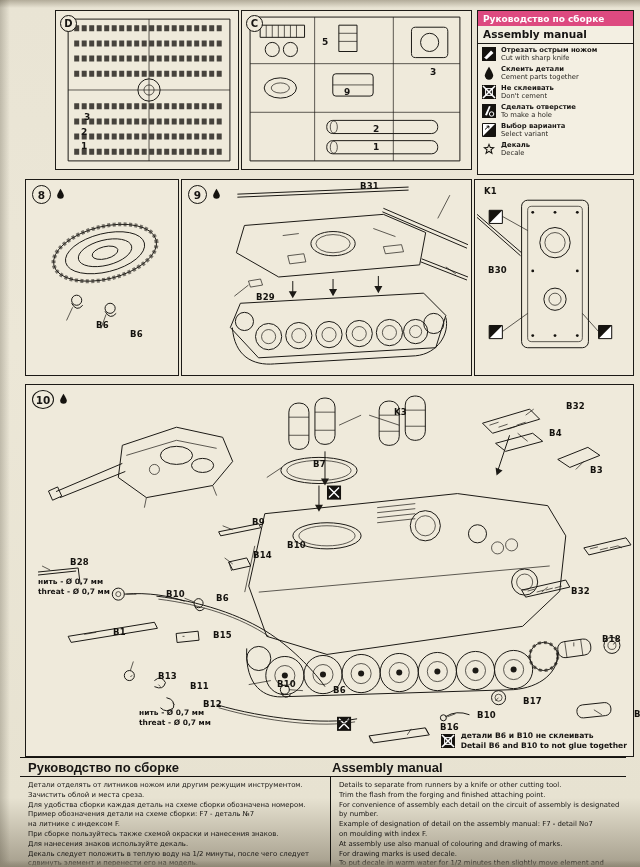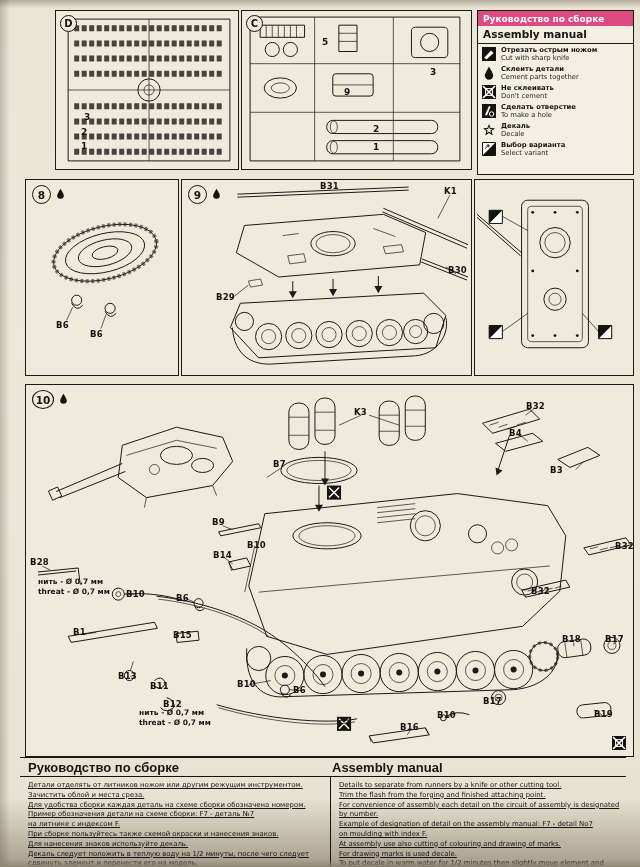--- a/index.html
+++ b/index.html
@@ -17,21 +17,21 @@
   .fillk{fill:#1c1a16;stroke:none;}
 
   .circ-label{position:absolute;width:15px;height:15px;border:1.4px solid #15130f;border-radius:50%;
         display:flex;align-items:center;justify-content:center;font:bold 10px "DejaVu Sans",sans-serif;background:#efeadb;z-index:3;}
   .sprue-num{position:absolute;font:bold 9px "DejaVu Sans",sans-serif;z-index:3;}
   .step-head{position:absolute;left:6px;top:5px;display:flex;align-items:center;gap:4px;z-index:3;}
   .step-num{width:17px;height:17px;border:1.6px solid #15130f;border-radius:50%;background:#efeadb;
         display:flex;align-items:center;justify-content:center;font:bold 10.5px "DejaVu Sans",sans-serif;}
   .step-drop{width:11px;height:13px;display:inline-block;}
 
-  .part-label{position:absolute;font:bold 8.5px "DejaVu Sans",sans-serif;color:#14120e;white-space:nowrap;z-index:3;letter-spacing:.2px;}
+  .part-label{position:absolute;font:bold 8.5px "DejaVu Sans",sans-serif;color:#14120e;white-space:nowrap;z-index:3;letter-spacing:.2px;margin-left:40px;}
 
   
   .legend-header{background:#dd4a80;color:#fff;font:bold 9px "DejaVu Sans",sans-serif;padding:3px 5px 2px;}
   .legend-sub{font:bold 10.5px "DejaVu Sans",sans-serif;padding:2px 5px 3px;border-bottom:1px solid #1c1a16;}
   .legend-row{display:flex;align-items:center;gap:5px;padding:2px 4px 1px;}
   .licon{width:14px;height:14px;flex:0 0 14px;}
   .licon svg{width:14px;height:14px;}
   .ltxt{display:flex;flex-direction:column;line-height:1.15;}
   .lru{font:bold 6.8px "DejaVu Sans",sans-serif;}
   .len{font:6.8px "DejaVu Sans",sans-serif;color:#2a2722;}
@@ -45,21 +45,21 @@
   .footer{position:absolute;left:20px;right:14px;top:757px;}
   .f-rule{height:0;border-top:1.4px solid #15130f;}
   .f-titles{display:flex;align-items:center;height:18px;}
   .f-title{font:bold 13px "Liberation Sans","DejaVu Sans",sans-serif;}
   .f-title.ru{margin-left:8px;width:296px;}
   .f-title.en{margin-left:8px;}
   .f-cols{display:flex;border-bottom:1.2px solid #15130f;}
   .f-col{font:6.9px "DejaVu Sans",sans-serif;line-height:1.42;padding:4px 6px 6px 8px;width:296px;}
   .f-col.right{flex:1;}
   .f-divider{width:0;border-left:1.1px solid #15130f;}
-  .ft-line{white-space:normal;text-decoration:underline;}
+  .ft-line{white-space:normal;}
   .bottom-strip{position:absolute;left:0;right:0;bottom:0;height:7px;
         background:linear-gradient(180deg,rgba(90,84,66,0),#8e8774);}
 </style>
 </head>
 <body>
 
 <div class="page">
 
   <div class="box" style="left:55px;top:10px;width:182px;height:158px;">
     <span class="circ-label" style="left:4px;top:4px;">D</span>
@@ -162,40 +162,40 @@
           </svg>
         </span>
       <span class="ltxt">
           <span class="lru">Сделать отверстие</span>
           <span class="len">To make a hole</span>
         </span>
     </div>
     <div class="legend-row">
       <span class="licon">
           <svg viewBox="0 0 14 14">
+            <rect x=".5" y=".5" width="13" height="13" fill="#fff" stroke="#15130f"></rect>
+            <path d="M.5,13.5 L13.5,.5 L13.5,13.5 Z" fill="#15130f"></path>
+            <path d="M3,6.5 L7,3 M7,3 L4.6,3.2 M7,3 L6.8,5.4" stroke="#15130f" fill="none" stroke-width="1"></path>
+          </svg>
+        </span>
+      <span class="ltxt">
+          <span class="lru">Выбор варианта</span>
+          <span class="len">Select variant</span>
+        </span>
+    </div>
+    <div class="legend-row">
+      <span class="licon">
+          <svg viewBox="0 0 14 14">
             <path d="M7,1 L8.6,5.1 13,5.3 9.6,8.1 10.8,12.5 7,10 3.2,12.5 4.4,8.1 1,5.3 5.4,5.1 Z" fill="#15130f"></path>
             <path d="M7,3.6 L7.9,5.9 10.4,6 8.4,7.6 9.1,10.1 7,8.7 4.9,10.1 5.6,7.6 3.6,6 6.1,5.9 Z" fill="#efeadb"></path>
           </svg>
         </span>
       <span class="ltxt">
           <span class="lru">Декаль</span>
           <span class="len">Decale</span>
-        </span>
-    </div>
-    <div class="legend-row">
-      <span class="licon">
-          <svg viewBox="0 0 14 14">
-            <rect x=".5" y=".5" width="13" height="13" fill="#fff" stroke="#15130f"></rect>
-            <path d="M.5,13.5 L13.5,.5 L13.5,13.5 Z" fill="#15130f"></path>
-            <path d="M3,6.5 L7,3 M7,3 L4.6,3.2 M7,3 L6.8,5.4" stroke="#15130f" fill="none" stroke-width="1"></path>
-          </svg>
-        </span>
-      <span class="ltxt">
-          <span class="lru">Выбор варианта</span>
-          <span class="len">Select variant</span>
         </span>
     </div>
   </div>
 
   <div class="box" style="left:25px;top:179px;width:152px;height:195px;">
     <div class="step-head">
       <span class="step-num">8</span>
       <span class="step-drop">
           <svg viewBox="0 0 14 14">
             <path d="M7,0.8 C7,0.8 2.8,7.2 2.8,9.6 a4.2,4.2 0 0 0 8.4,0 C11.2,7.2 7,0.8 7,0.8 Z" fill="#15130f"></path>
@@ -466,20 +466,24 @@
     </div>
 
     <div class="noglue">
       <span class="licon">
           <svg viewBox="0 0 14 14">
             <rect width="14" height="14" fill="#15130f"></rect>
             <path d="M1,1 L13,13 M13,1 L1,13" stroke="#fff" stroke-width="1.6"></path>
             <rect x="3.6" y="3.6" width="6.8" height="6.8" fill="none" stroke="#fff" stroke-width="1"></rect>
           </svg>
         </span>
+      <span class="ngtxt">
+        <div>детали B6 и B10 не склеивать</div>
+        <div>Detail B6 and B10 to not glue together</div>
+      </span>
     </div>
   <span class="part-label" style="left: 328px; top: 22px;">K3</span>
       <span class="part-label" style="left: 500px; top: 16px;">B32</span>
       <span class="part-label" style="left: 483px; top: 43px;">B4</span>
       <span class="part-label" style="left: 524px; top: 80px;">B3</span>
       <span class="part-label" style="left: 247px; top: 74px;">B7</span>
       <span class="part-label" style="left: 186px; top: 132px; text-align: right;">B9</span>
       <span class="part-label" style="left: 221px; top: 155px;">B10</span>
       <span class="part-label" style="left: 187px; top: 165px;">B14</span>
       <span class="part-label" style="left: 4px; top: 172px;">B28</span>
@@ -520,21 +524,21 @@
           <div class="ft-line">Для нанесения знаков используйте декаль.</div>
           <div class="ft-line">Декаль следует положить в теплую воду на 1/2 минуты, после чего следует сдвинуть элемент и перенести его на модель.</div>
         </div>
       <div class="f-divider"></div>
       <div class="f-col right">
           <div class="ft-line">Details to separate from runners by a knife or other cutting tool.</div>
           <div class="ft-line">Trim the flash from the forging and finished attaching point.</div>
           <div class="ft-line">For convenience of assembly each detail on the circuit of assembly is designated by number.</div>
           <div class="ft-line">Example of designation of detail on the assembly manual: F7 - detail No7</div>
           <div class="ft-line">on moulding with index F.</div>
-          <div class="ft-line">At assembly use also cutting of colouring and drawing of marks.</div>
+          <div class="ft-line">At assembly use also manual of colouring and drawing of marks.</div>
           <div class="ft-line">For drawing marks is used decale.</div>
           <div class="ft-line">To put decale in warm water for 1/2 minutes then slightly move element and transfer it on model.</div>
         </div>
     </div>
   </div>
 
   <div class="bottom-strip"></div>
 </div>
 
 </body></html>

